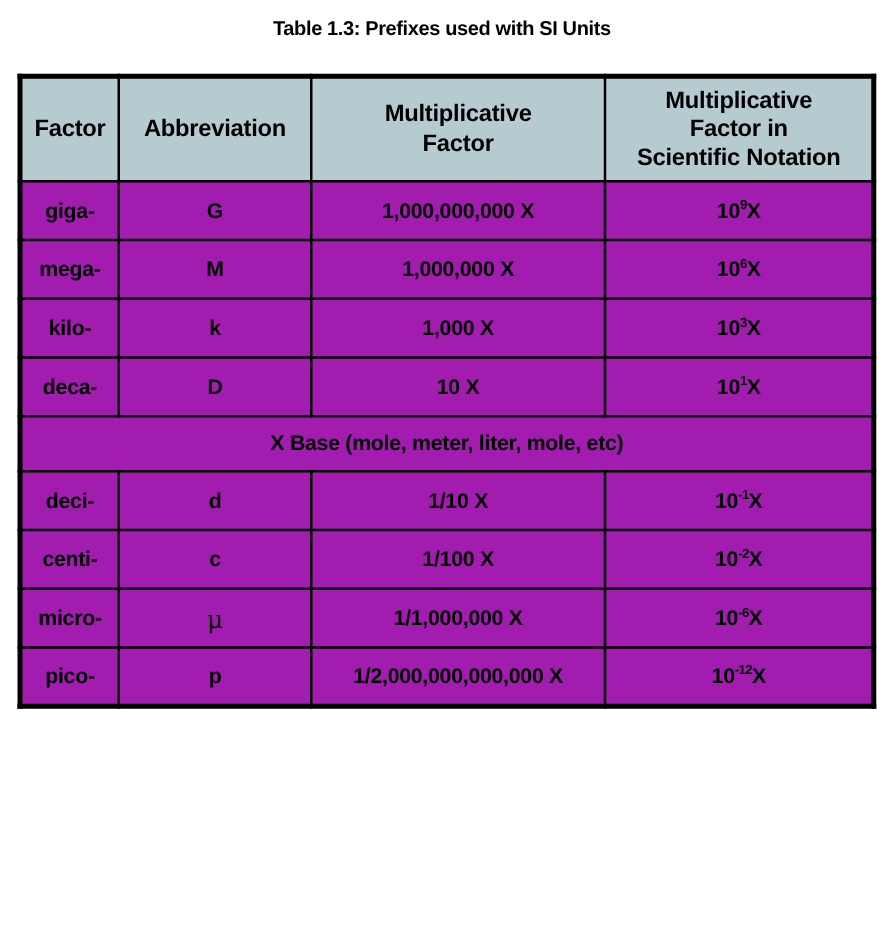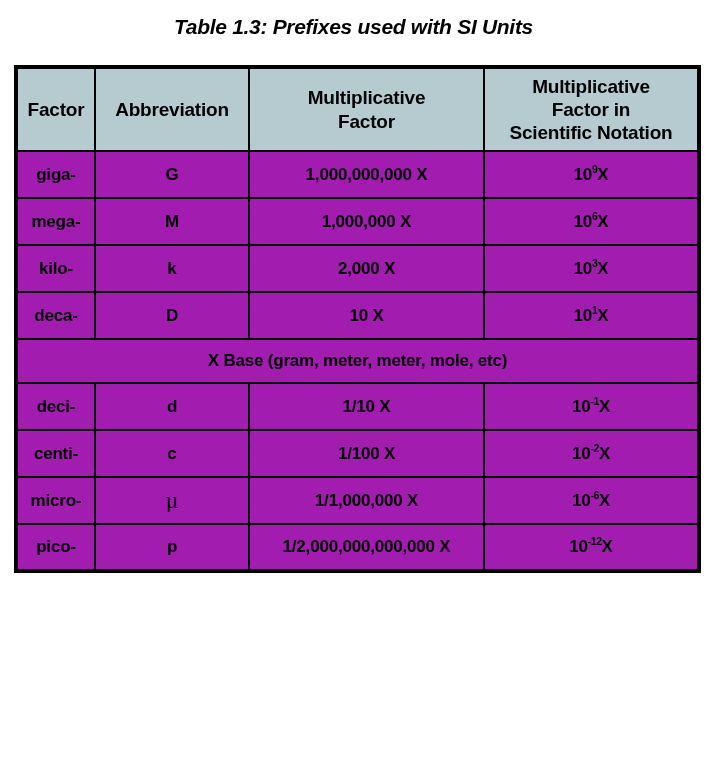--- a/index.html
+++ b/index.html
@@ -13,24 +13,23 @@
     color: #000000;
   }
   .page {
     width: 707px;
     height: 761px;
     overflow: hidden;
   }
   .title {
     margin: 15px 0 0 0;
     text-align: center;
-    font-size: 21px;
+    font-size: 16px;
     font-weight: bold;
     letter-spacing: -0.3px;
-    font-style: italic;
   }
   table.prefix-table {
     border-collapse: collapse;
     table-layout: fixed;
     margin: 26px 0 0 14px;
     width: 683px;
     border: 4px solid var(--border-color, #000);
   }
   col.c-prefix { width: 79px; }
   col.c-abbr   { width: 154px; }
@@ -104,31 +103,31 @@
         </tr>
         <tr>
           <td>mega-</td>
           <td>M</td>
           <td>1,000,000 X</td>
           <td>10<sup>6</sup>X</td>
         </tr>
         <tr>
           <td>kilo-</td>
           <td>k</td>
-          <td>2,000 X</td>
+          <td>1,000 X</td>
           <td>10<sup>3</sup>X</td>
         </tr>
         <tr>
           <td>deca-</td>
           <td>D</td>
           <td>10 X</td>
           <td>10<sup>1</sup>X</td>
         </tr>
         <tr>
-          <td colspan="4" class="base-cell">X Base (gram, meter, meter, mole, etc)</td>
+          <td colspan="4" class="base-cell">X Base (mole, meter, liter, mole, etc)</td>
         </tr>
         <tr>
           <td>deci-</td>
           <td>d</td>
           <td>1/10 X</td>
           <td>10<sup>-1</sup>X</td>
         </tr>
         <tr>
           <td>centi-</td>
           <td>c</td>

